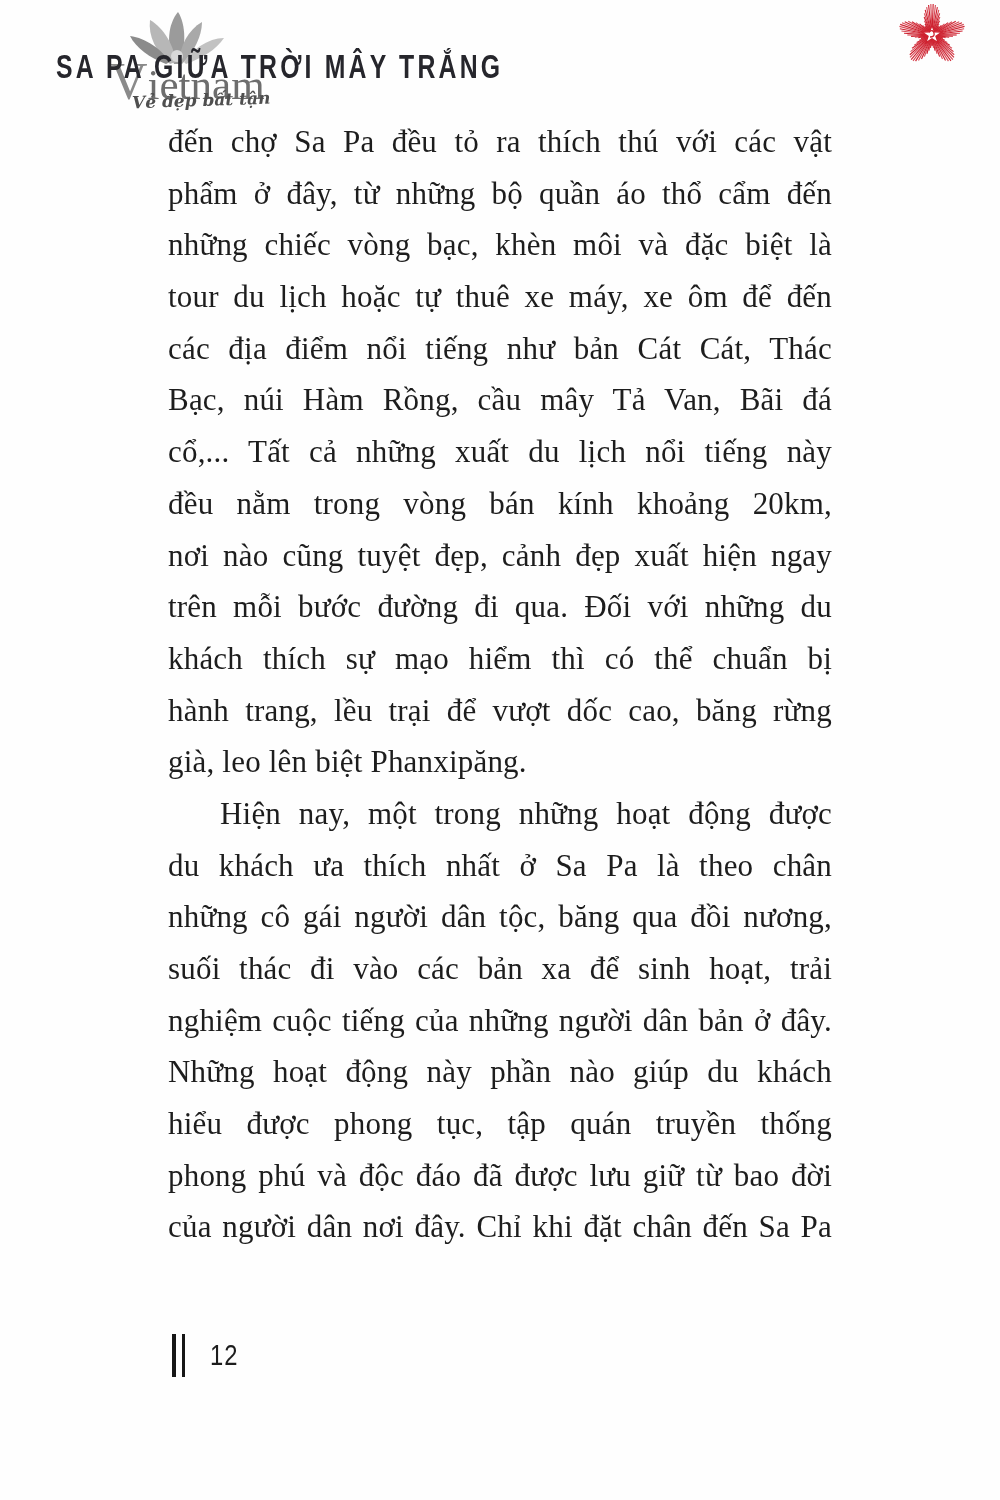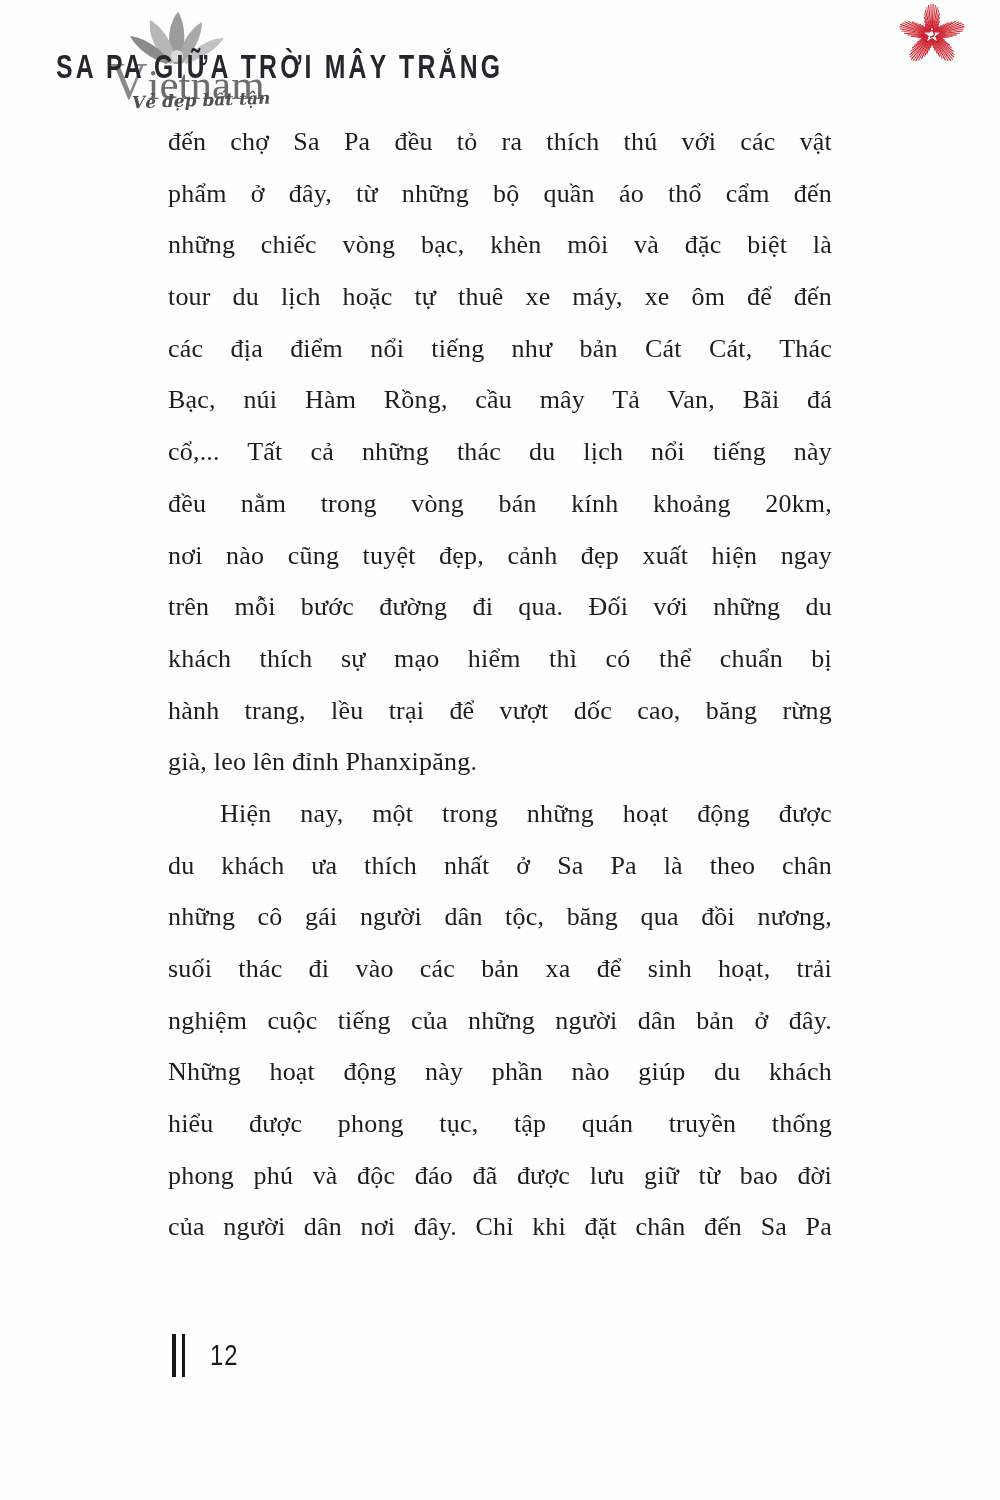--- a/index.html
+++ b/index.html
@@ -51,21 +51,21 @@
     position:absolute;right:32px;top:4px;width:72px;height:62px;
   }
 
   
   .body-text{
     position:absolute;left:168px;top:116px;width:664px;
   }
   .line{
     height:51.7px;
     line-height:51.7px;
-    font-size:26px;
+    font-size:31px;
     text-align:justify;
     text-align-last:justify;
     white-space:nowrap;
     letter-spacing:0.2px;
   }
   .line.last-left{text-align-last:left;}
   .line.indent{padding-left:52px;}
 
   
   .footer{
@@ -203,27 +203,27 @@
   </div>
 
   <div class="body-text">
     <div>
       <div class="line">đến chợ Sa Pa đều tỏ ra thích thú với các vật</div>
       <div class="line">phẩm ở đây, từ những bộ quần áo thổ cẩm đến</div>
       <div class="line">những chiếc vòng bạc, khèn môi và đặc biệt là</div>
       <div class="line">tour du lịch hoặc tự thuê xe máy, xe ôm để đến</div>
       <div class="line">các địa điểm nổi tiếng như bản Cát Cát, Thác</div>
       <div class="line">Bạc, núi Hàm Rồng, cầu mây Tả Van, Bãi đá</div>
-      <div class="line">cổ,... Tất cả những thác du lịch nổi tiếng này</div>
+      <div class="line">cổ,... Tất cả những xuất du lịch nổi tiếng này</div>
       <div class="line">đều nằm trong vòng bán kính khoảng 20km,</div>
       <div class="line">nơi nào cũng tuyệt đẹp, cảnh đẹp xuất hiện ngay</div>
       <div class="line">trên mỗi bước đường đi qua. Đối với những du</div>
       <div class="line">khách thích sự mạo hiểm thì có thể chuẩn bị</div>
       <div class="line">hành trang, lều trại để vượt dốc cao, băng rừng</div>
-      <div class="line last-left">già, leo lên đỉnh Phanxipăng.</div>
+      <div class="line last-left">già, leo lên biệt Phanxipăng.</div>
     </div>
     <div>
       <div class="line indent">Hiện nay, một trong những hoạt động được</div>
       <div class="line">du khách ưa thích nhất ở Sa Pa là theo chân</div>
       <div class="line">những cô gái người dân tộc, băng qua đồi nương,</div>
       <div class="line">suối thác đi vào các bản xa để sinh hoạt, trải</div>
       <div class="line">nghiệm cuộc tiếng của những người dân bản ở đây.</div>
       <div class="line">Những hoạt động này phần nào giúp du khách</div>
       <div class="line">hiểu được phong tục, tập quán truyền thống</div>
       <div class="line">phong phú và độc đáo đã được lưu giữ từ bao đời</div>

